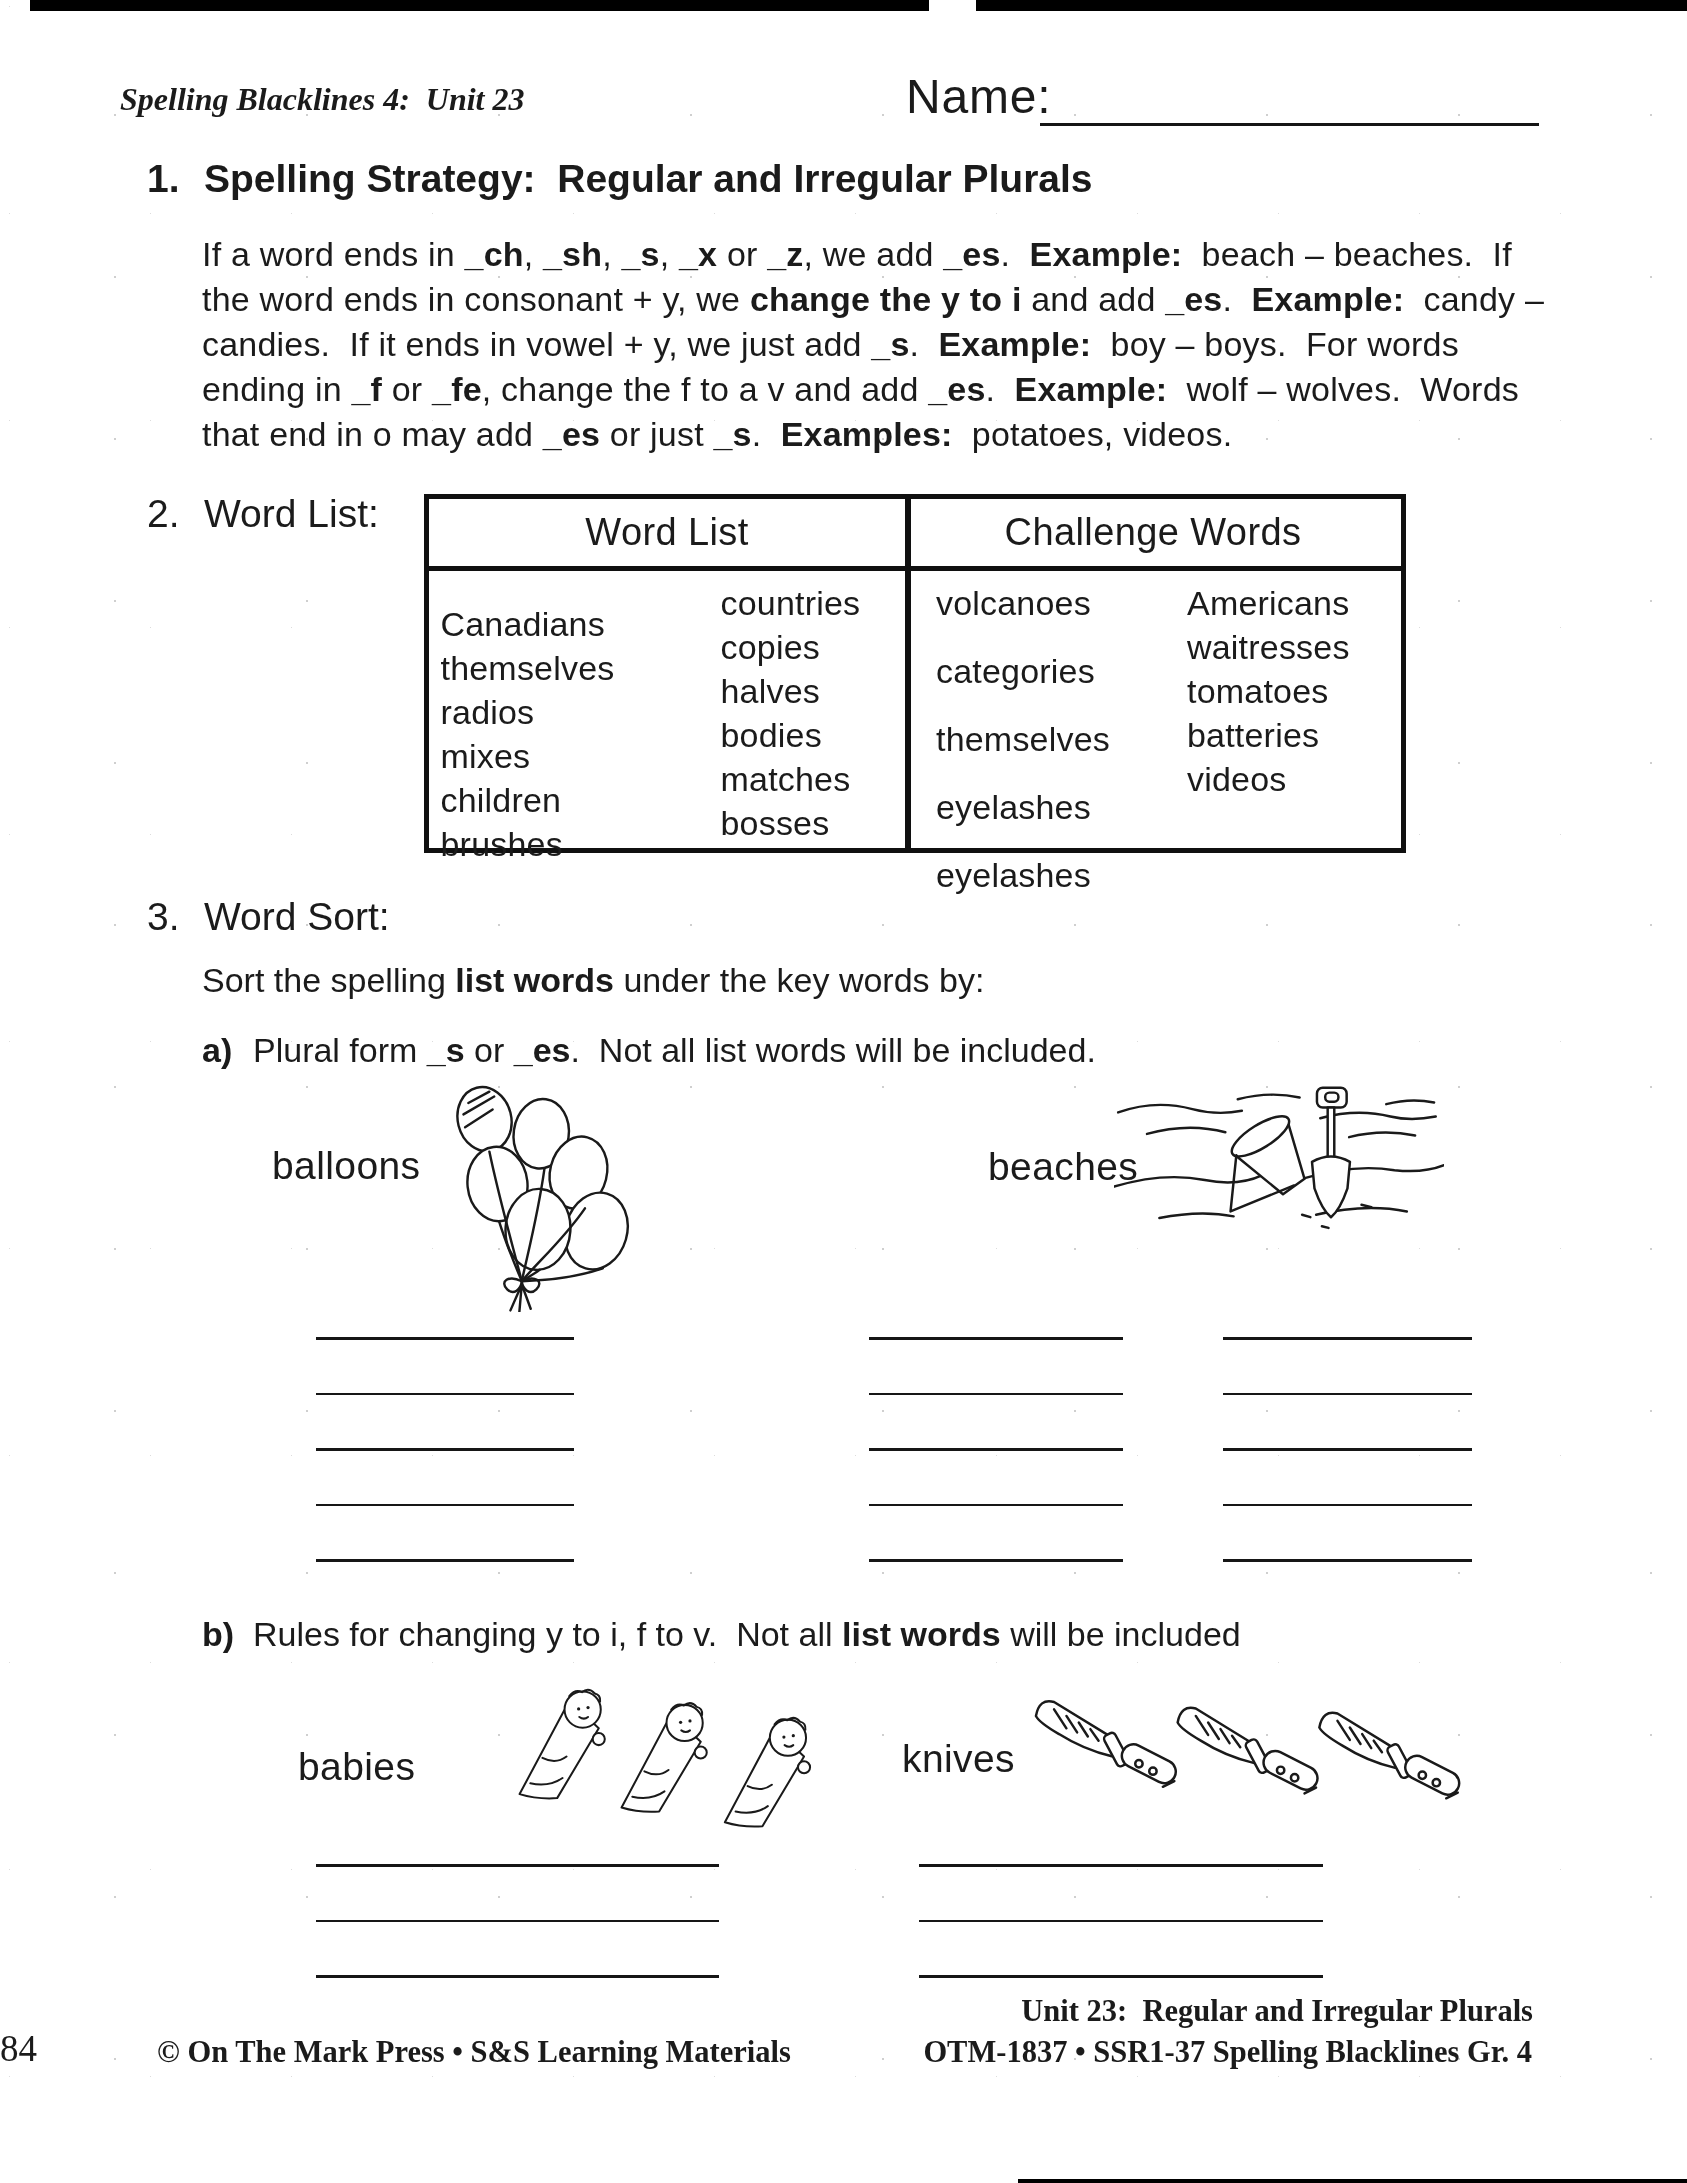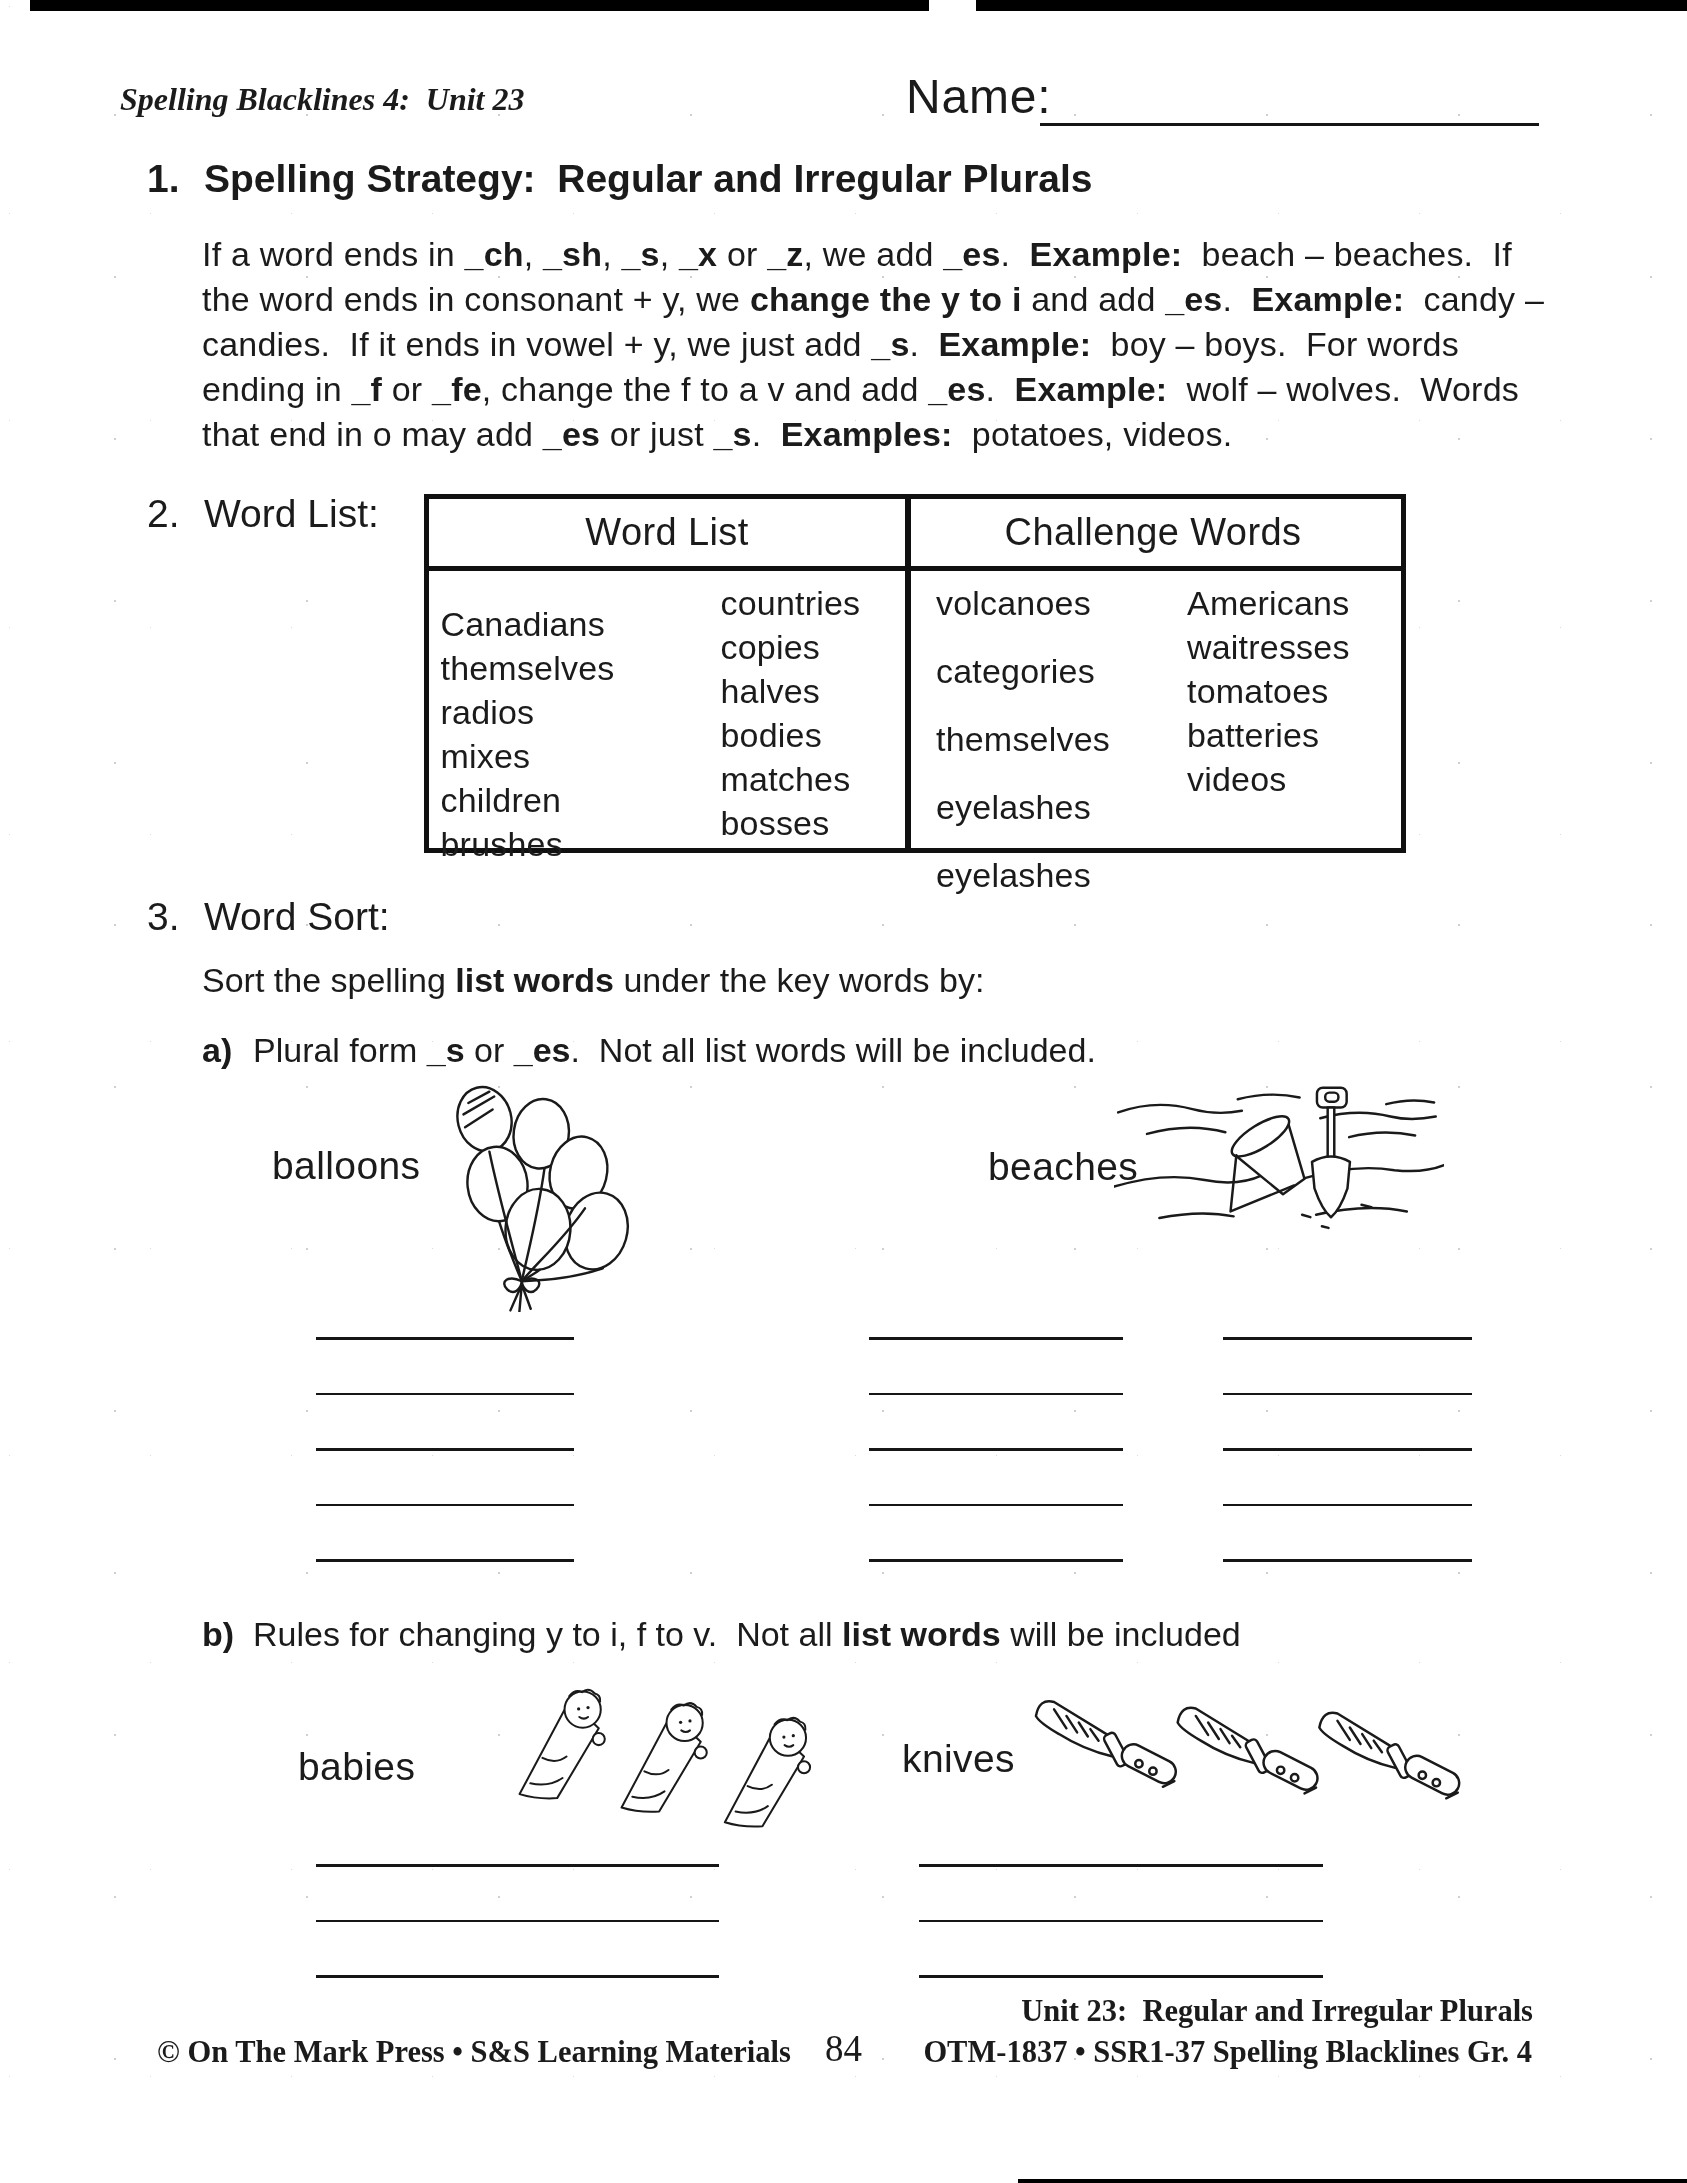--- a/index.html
+++ b/index.html
@@ -69,21 +69,21 @@
   .blank-col{position:absolute;display:flex;flex-direction:column;}
   .blank{height:2.5px;background:#161616;margin-bottom:53px;}
   .ba1{left:316px;top:1337px;width:258px;}
   .ba2{left:869px;top:1337px;width:254px;}
   .ba3{left:1223px;top:1337px;width:249px;}
   .bb1{left:316px;top:1864px;width:403px;}
   .bb2{left:919px;top:1864px;width:404px;}
   
   .footer-unit{left:824px;top:1994px;width:709px;text-align:right;font-family:"Liberation Serif",serif;font-weight:700;font-size:30.5px;}
   .footer-left{left:120px;top:2035px;font-family:"Liberation Serif",serif;font-weight:700;font-size:30.5px;margin-left:37px;}
-  .footer-page{left:0;top:2027px;width:1687px;text-align:center;font-family:"Liberation Serif",serif;font-size:37px;}
+  .footer-page{left:0;top:2027px;width:1687px;text-align:left;font-family:"Liberation Serif",serif;font-size:37px;}
   .footer-right{right:155px;top:2035px;font-family:"Liberation Serif",serif;font-weight:700;font-size:30.5px;}
   svg .ink{stroke:#1a1a1a;fill:none;stroke-width:3;stroke-linecap:round;stroke-linejoin:round;}
   svg .inkf{stroke:#1a1a1a;fill:#ffffff;stroke-width:3;stroke-linecap:round;stroke-linejoin:round;}
 </style>
 </head>
 <body>
 
 <div class="page">
 
   <div class="scan-top"></div>

